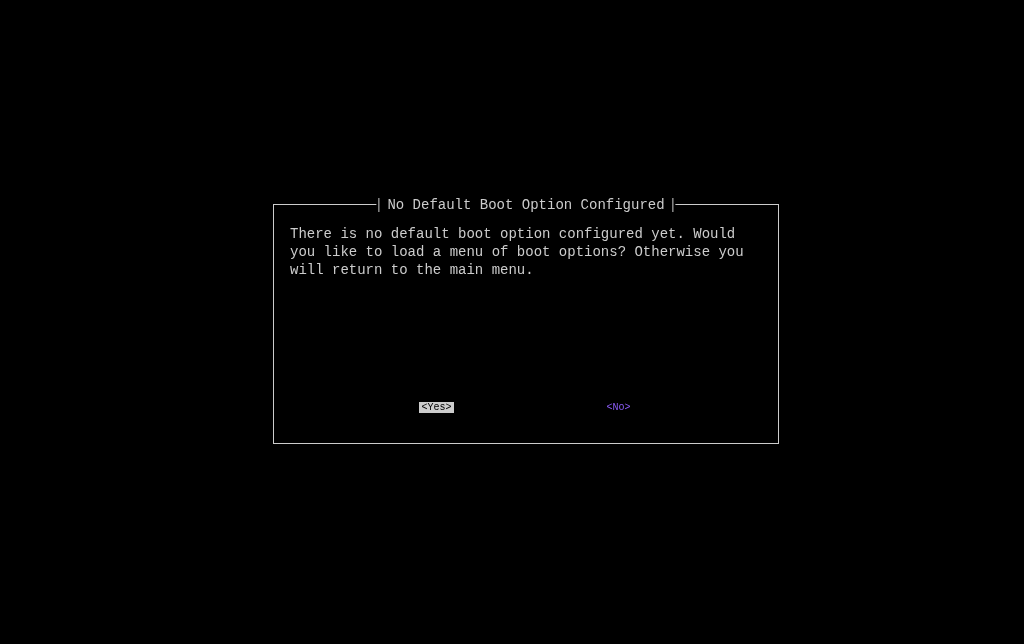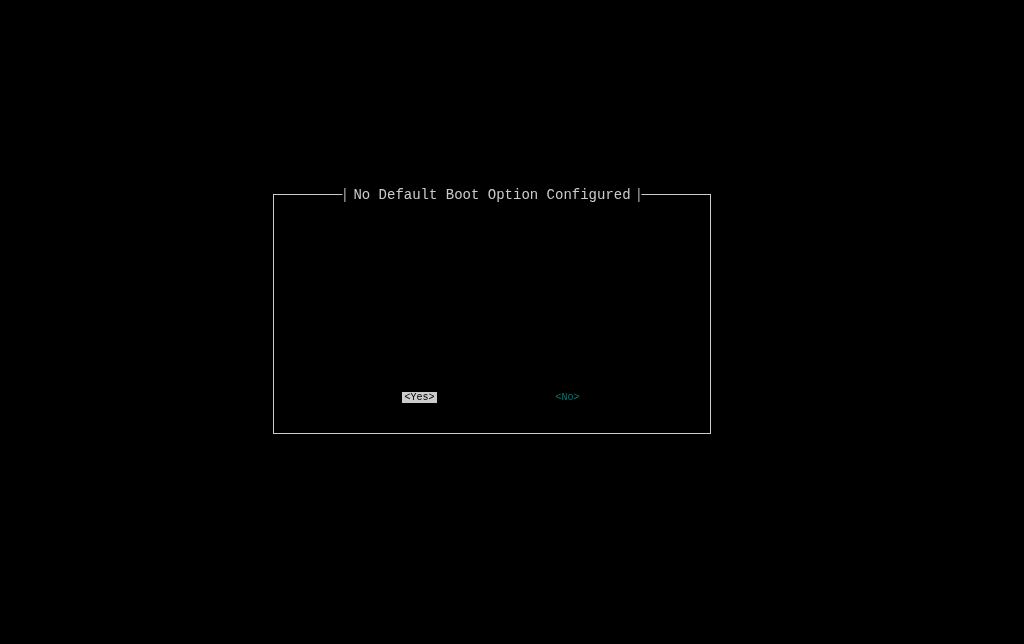--- a/index.html
+++ b/index.html
@@ -13,22 +13,22 @@
       background-color: #000000;
       font-family: "Courier New", Courier, monospace;
       font-size: 14px;
       color: #cccccc;
       overflow: hidden;
       position: relative;
     }
     .dialog {
       position: absolute;
       left: 273px;
-      top: 194px;
-      width: 438px;
+      top: 204px;
+      width: 506px;
       height: 240px;
       border: 1px solid #cccccc;
     }
     .title-wrap {
       position: absolute;
       top: -8px;
       left: 50%;
       transform: translateX(-50%);
       display: flex;
       align-items: center;
@@ -70,29 +70,32 @@
       border: none;
       cursor: pointer;
       padding: 0 2px;
     }
     .button-selected {
       background-color: #cccccc;
       color: #000000;
     }
     .button-unselected {
       background-color: #000000;
-      color: #0f766e;
+      color: #8b5cf6;
     }
   </style>
 </head>
 <body>
 
 <div class="dialog">
   <div class="title-wrap">
     <span class="title-line"></span>
     <span class="title-text">No Default Boot Option Configured</span>
     <span class="title-line"></span>
   </div>
+  <div class="message">There is no default boot option configured yet. Would
+you like to load a menu of boot options? Otherwise you
+will return to the main menu.</div>
   <div class="buttons">
     <button class="button button-selected">&lt;Yes&gt;</button>
     <button class="button button-unselected">&lt;No&gt;</button>
   </div>
 </div>
 
 </body></html>

